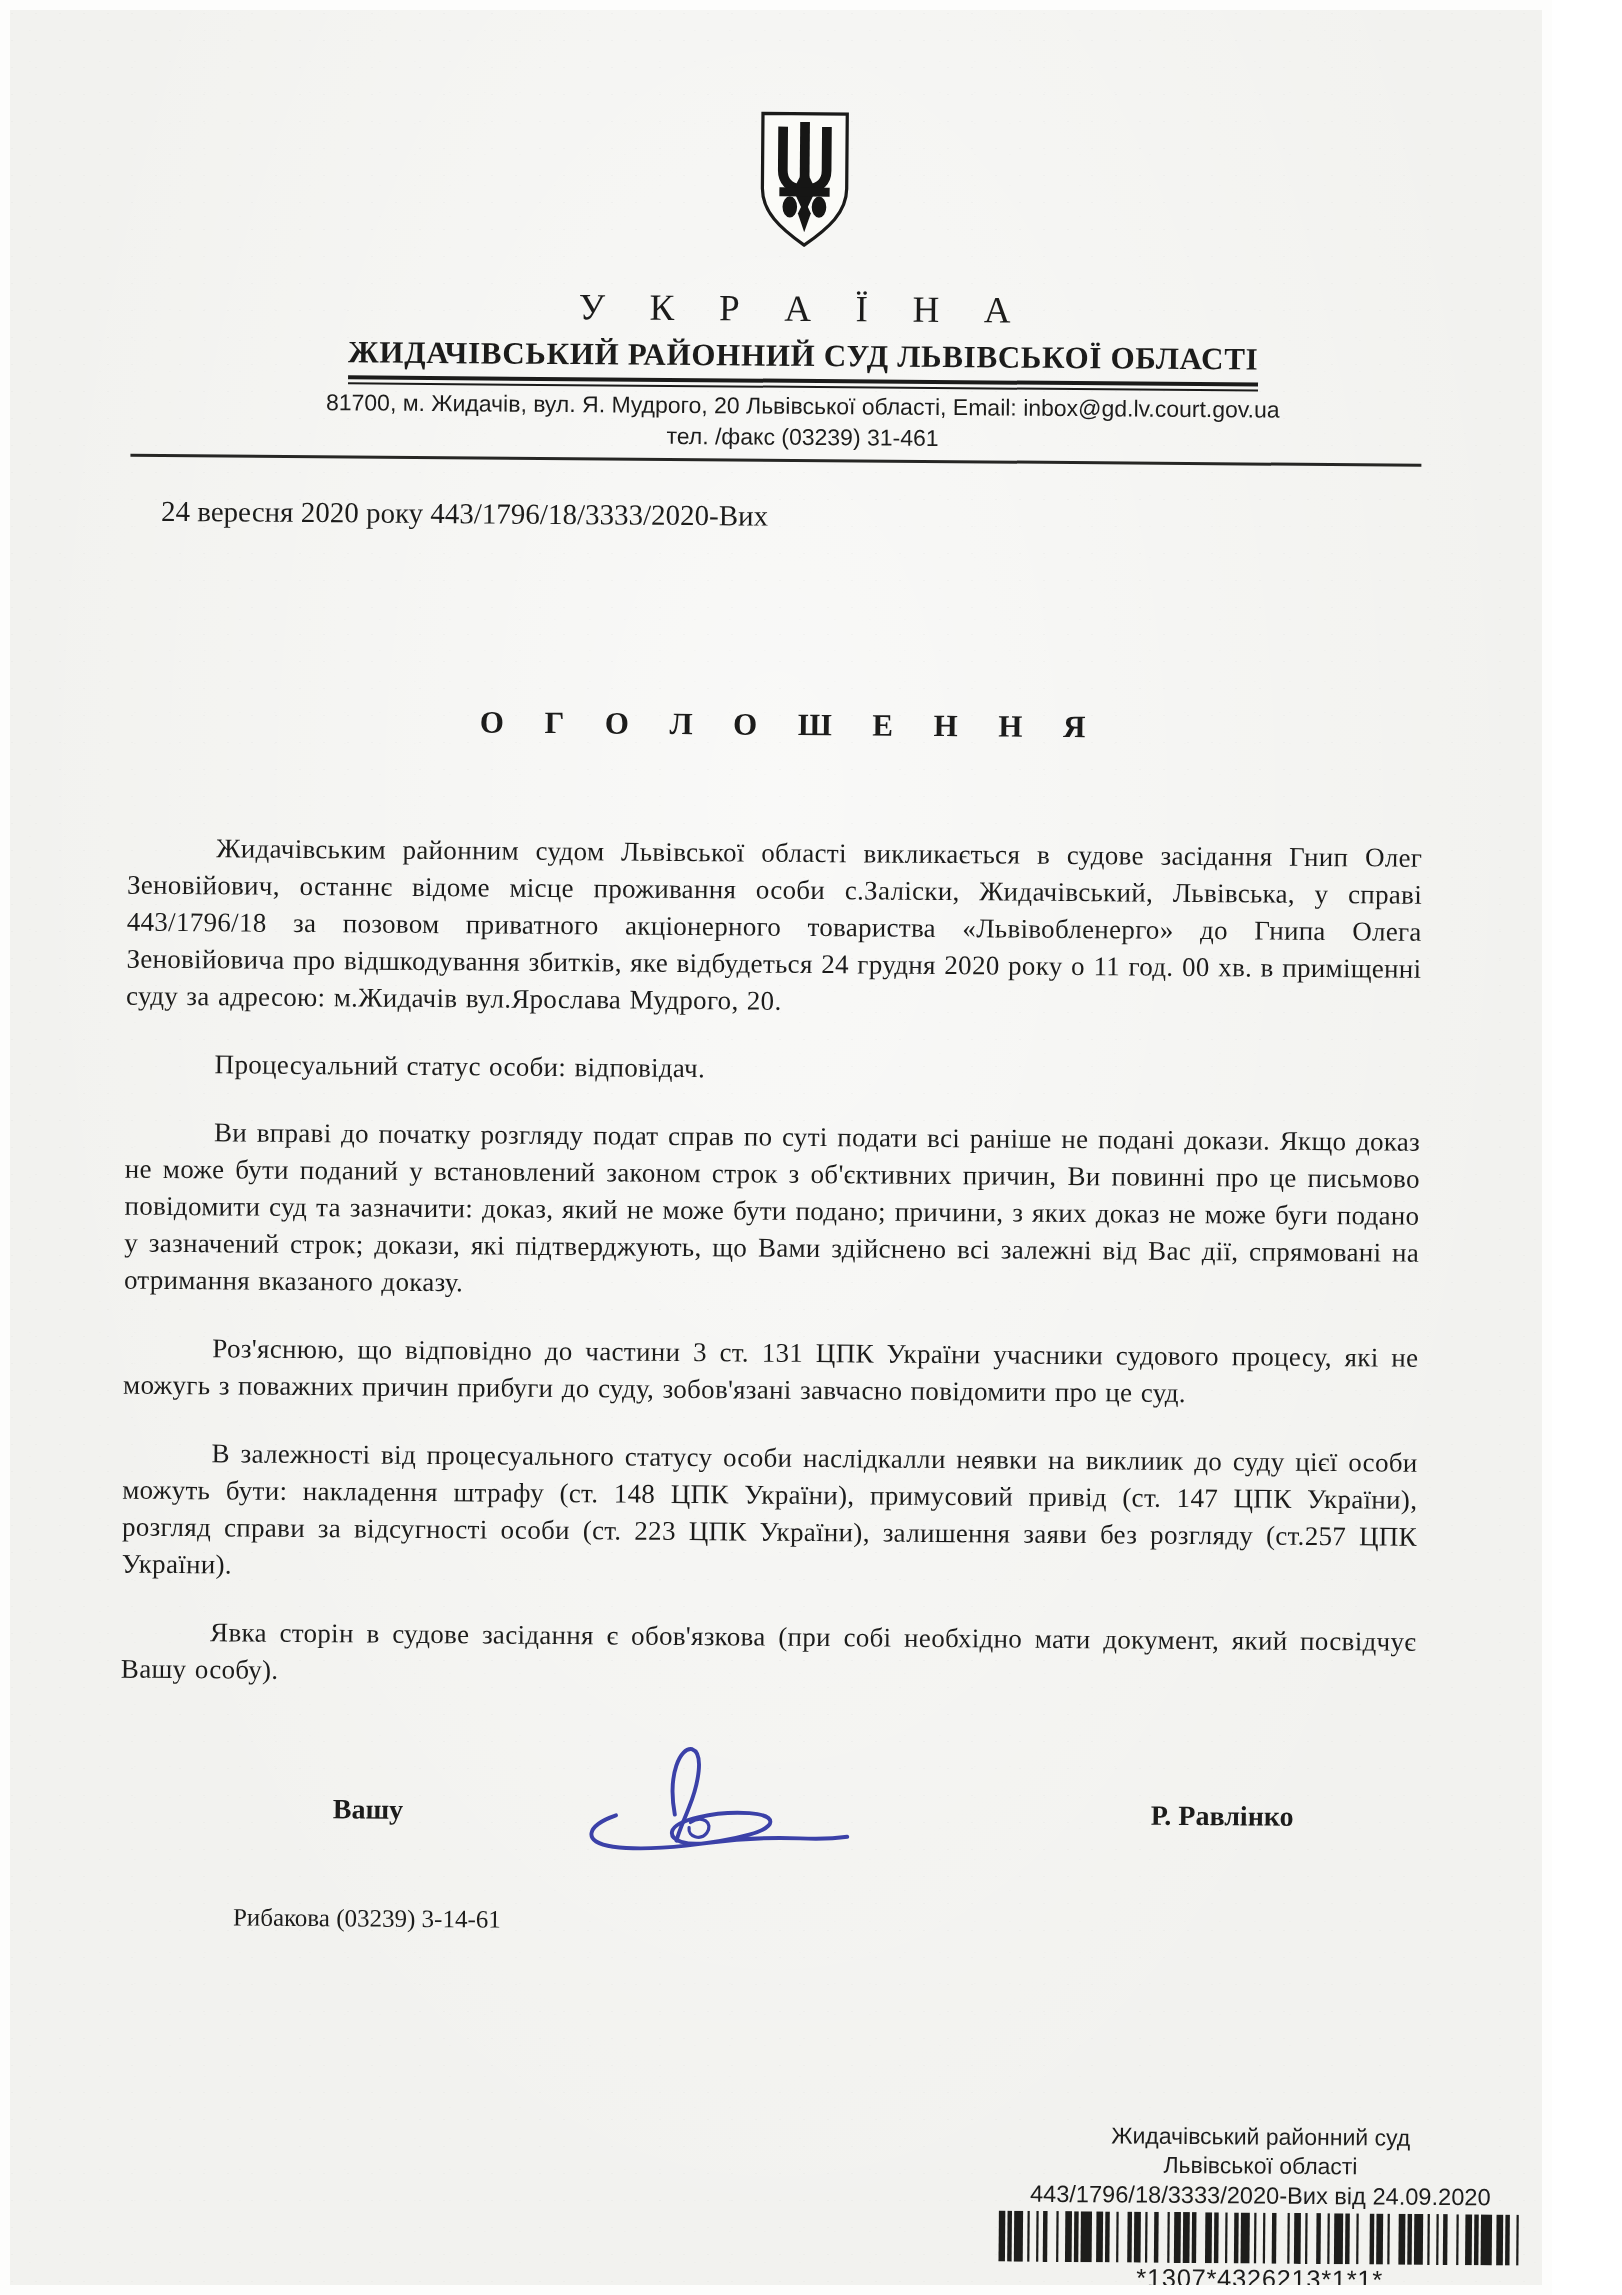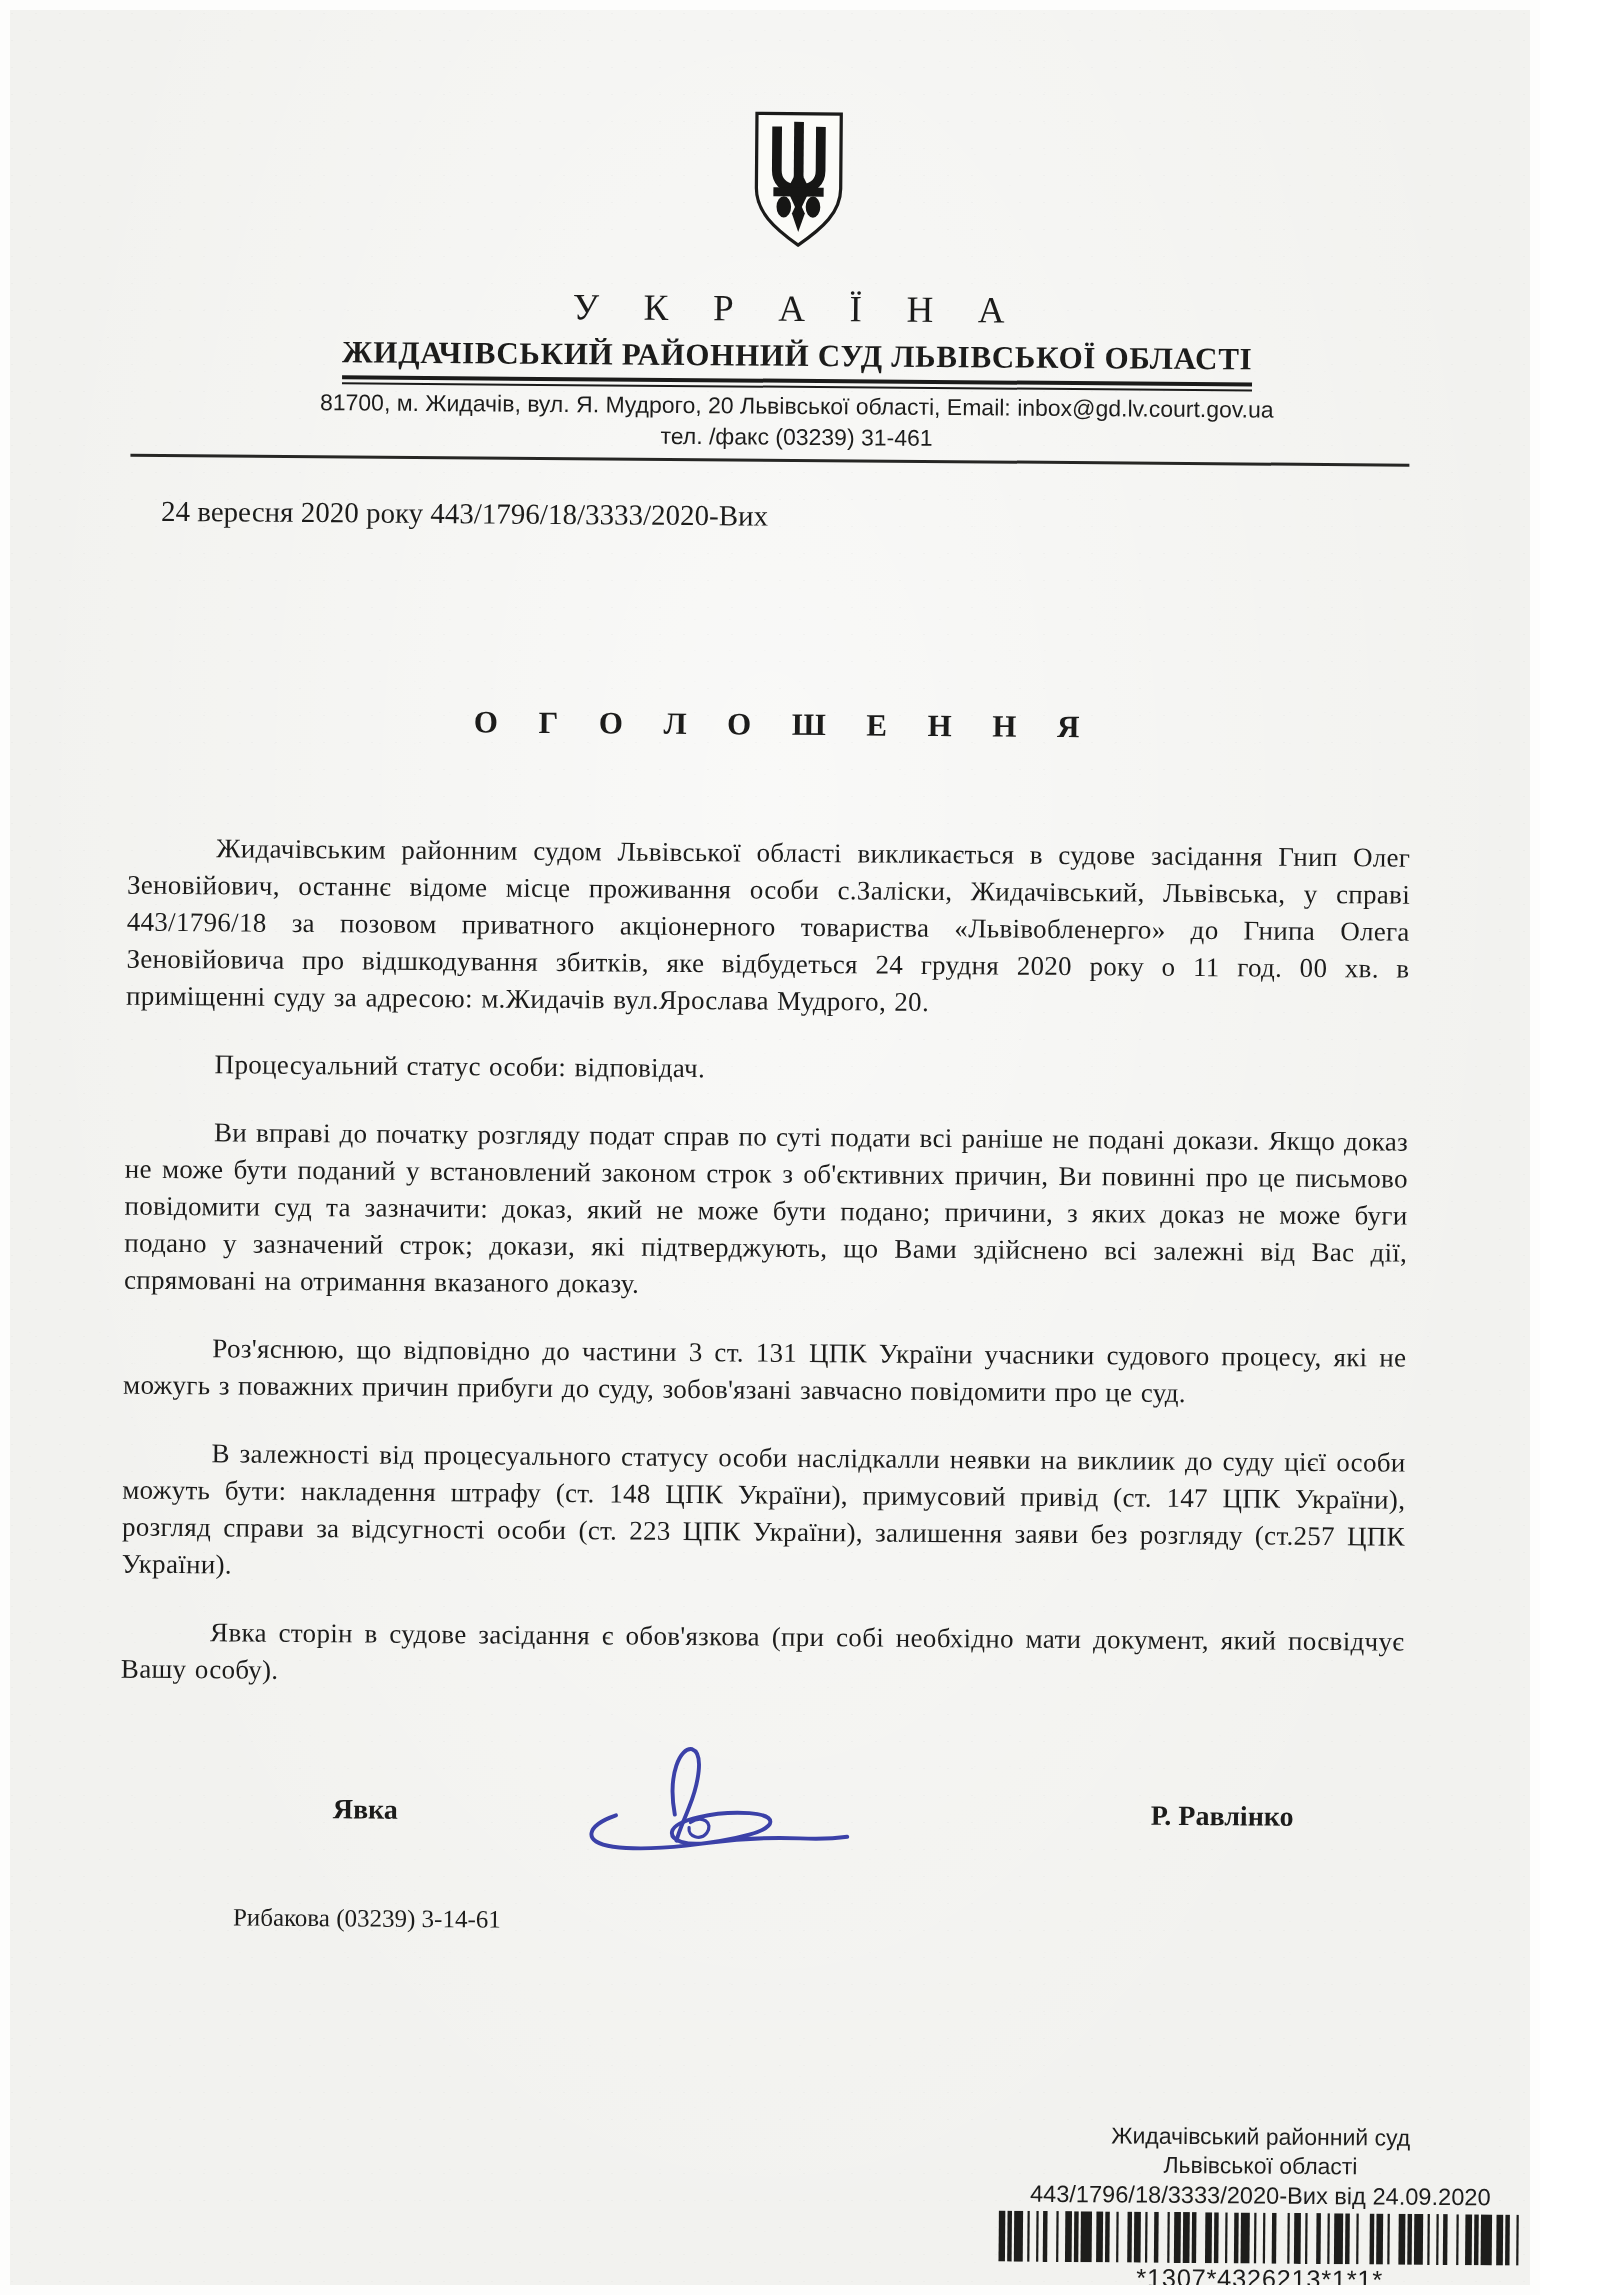--- a/index.html
+++ b/index.html
@@ -7,20 +7,21 @@
     position:relative; width:1540px; height:2295px; overflow:hidden;
     background-color:#f2f2ef;
     background-image:
       radial-gradient(rgba(115,115,108,.045) 0.7px, transparent 1px),
       radial-gradient(rgba(115,115,108,.035) 0.7px, transparent 1px),
       radial-gradient(ellipse at 50% 35%, rgba(255,255,255,.55) 0%, rgba(255,255,255,0) 70%);
     background-size: 24px 27px, 35px 31px, 100% 100%;
     background-position: 0 0, 12.4px 15px, 0 0;
     font-family:"Liberation Serif","DejaVu Serif",serif;
     color:#1c1c1b;
+    padding-left:12px;
   }
   
   .sheet::after { content:""; position:absolute; inset:0; border:10.5px solid #fdfdfc; pointer-events:none; }
 
   .doc { position:absolute; inset:0; transform:rotate(0.45deg); transform-origin:811px 131px; }
 
   .hdr { position:absolute; left:0; right:0; text-align:center; padding-left:58px; }
 
   .emblem { top:109px; }
   .emblem svg { display:inline-block; }
@@ -101,21 +102,21 @@
     <div class="bodytext">
       <p>Жидачівським районним судом Львівської області викликається в  судове засідання Гнип Олег Зеновійович, останнє відоме місце проживання особи  с.Заліски, Жидачівський, Львівська, у справі 443/1796/18 за позовом приватного акціонерного товариства  «Львівобленерго» до Гнипа Олега Зеновійовича про відшкодування збитків, яке відбудеться  24 грудня 2020 року о 11 год. 00 хв.  в приміщенні суду за адресою: м.Жидачів вул.Ярослава Мудрого, 20.</p>
       <p>Процесуальний статус особи: відповідач.</p>
       <p>Ви вправі до початку розгляду подат справ по суті подати всі раніше не подані докази. Якщо доказ не може бути поданий у встановлений законом строк з об'єктивних причин, Ви повинні про це письмово повідомити суд та зазначити: доказ, який не може бути подано; причини, з яких доказ не може буги подано у зазначений строк; докази, які підтверджують, що Вами здійснено всі залежні від Вас дії, спрямовані на отримання  вказаного доказу.</p>
       <p>Роз'яснюю, що відповідно до частини 3 ст. 131 ЦПК України учасники судового процесу, які не можугь з поважних причин прибуги до суду, зобов'язані завчасно повідомити про це суд.</p>
       <p>В залежності від процесуального статусу особи наслідкалли неявки на виклиик до суду цієї особи можуть бути: накладення штрафу (ст. 148 ЦПК України), примусовий привід (ст. 147 ЦПК України), розгляд справи за відсугності особи (ст. 223 ЦПК України), залишення заяви без розгляду (ст.257 ЦПК України).</p>
       <p>Явка сторін в судове засідання є обов'язкова (при собі необхідно мати документ, який посвідчує Вашу особу).</p>
     </div>
 
     <div class="sigrow">
-      <span class="sigrole">Явка</span>
+      <span class="sigrole">Вашу</span>
       <svg class="sigscrawl" width="353" height="144" viewBox="0 0 540 220">
         <path d="M228 120 C216 58 236 16 254 20 C272 26 264 72 250 108 C243 127 234 146 231 160" stroke="#3b41a8" stroke-width="6" fill="none" stroke-linecap="round"></path>
         <path d="M138 122 C92 138 86 164 134 170 C196 178 300 162 342 150 C384 138 386 120 342 117
                  C290 114 228 128 224 146 C221 160 246 168 280 163 C322 157 366 153 420 155
                  C448 156 472 155 492 152" stroke="#3b41a8" stroke-width="6" fill="none" stroke-linecap="round"></path>
         <path d="M252 132 C270 120 288 132 277 148 C268 160 248 154 250 140" stroke="#3b41a8" stroke-width="5" fill="none" stroke-linecap="round"></path>
       </svg>
       <span class="signame">Р. Равлінко</span>
     </div>
 

